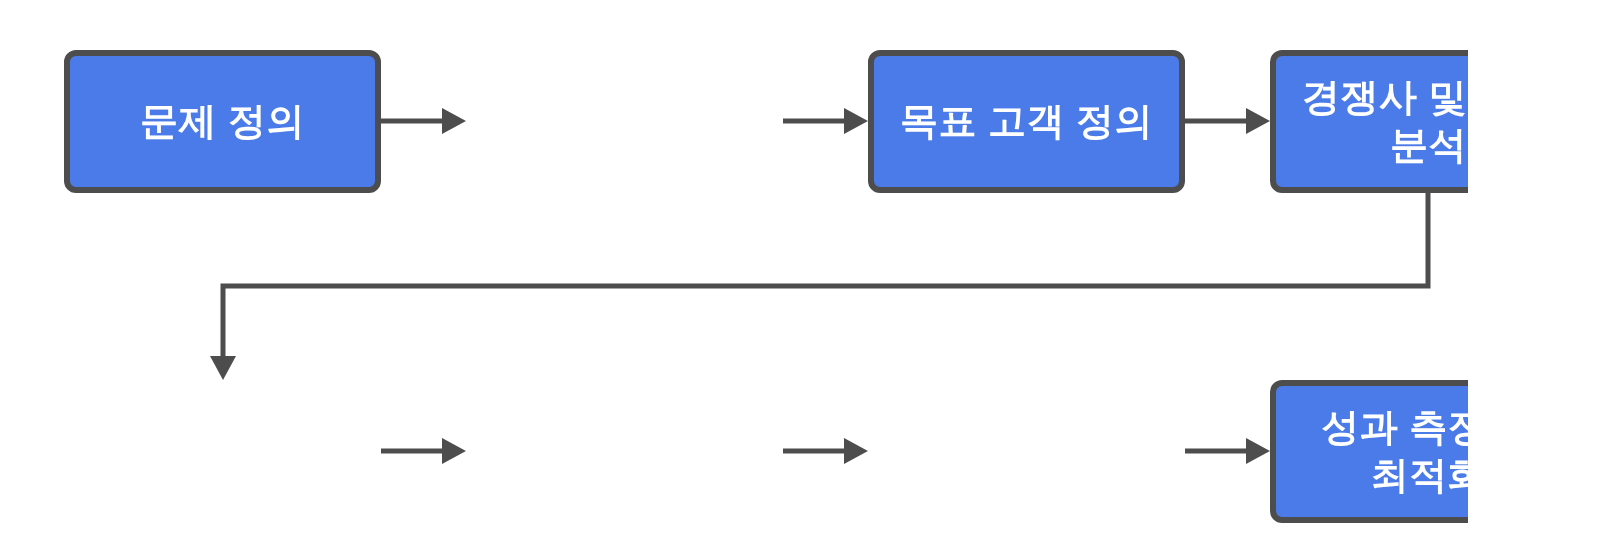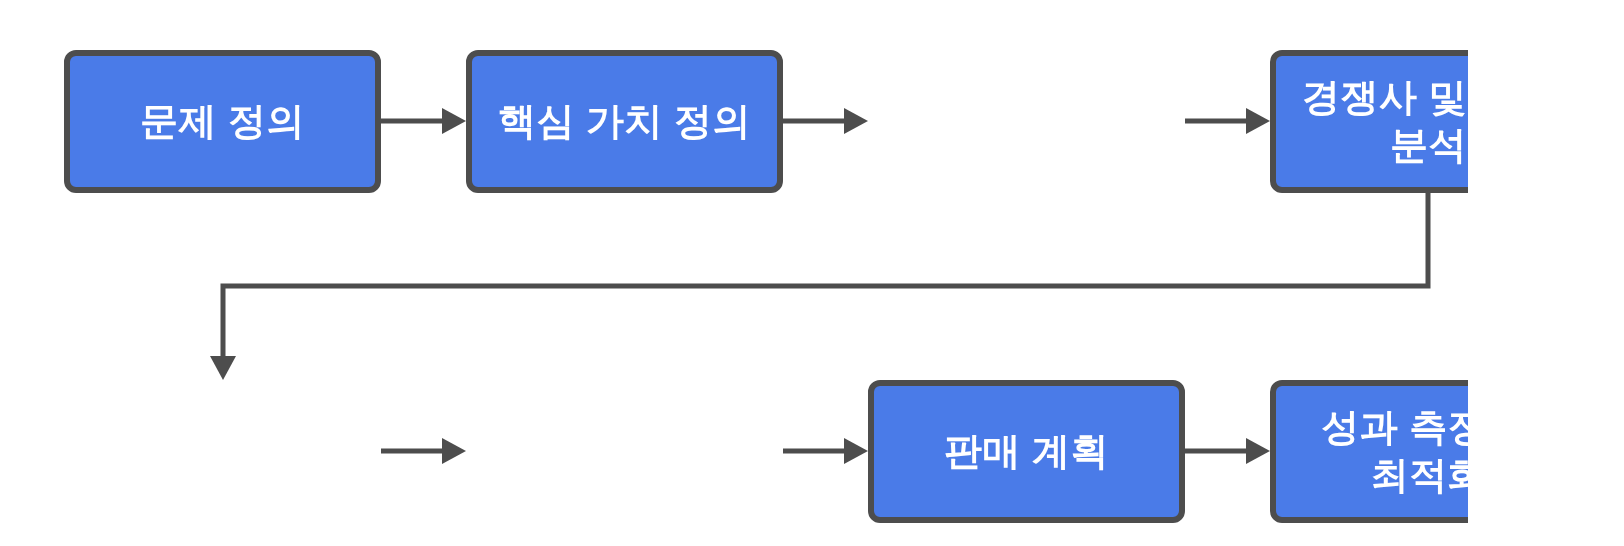--- a/index.html
+++ b/index.html
@@ -97,20 +97,19 @@
       <path class="edge-head" d="M868 451 L844 438 L844 464 Z"></path>
     </g>
 
     <g>
       <path class="edge-line" d="M1185 451 H1248"></path>
       <path class="edge-head" d="M1270 451 L1246 438 L1246 464 Z"></path>
     </g>
   </svg>
 
   <div class="node r1 c1">문제 정의</div>
-  <div class="node r1 c2">핵심 가치 정의</div>
+  <div class="node r1 c3">목표 고객 정의</div>
   <div class="node r1 c4">경쟁사 및 시장
 분석</div>
-  <div class="node r2 c3">판매 계획</div>
   <div class="node r2 c4">성과 측정 및
 최적화</div>
 
 </div>
 
 </body></html>

